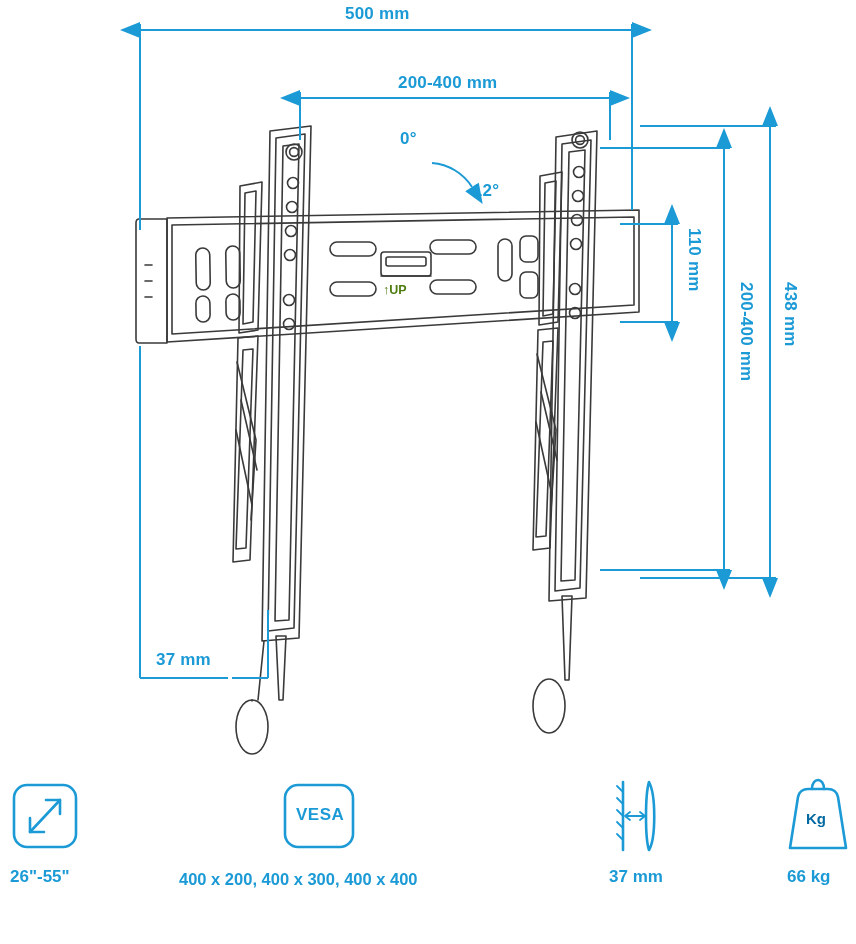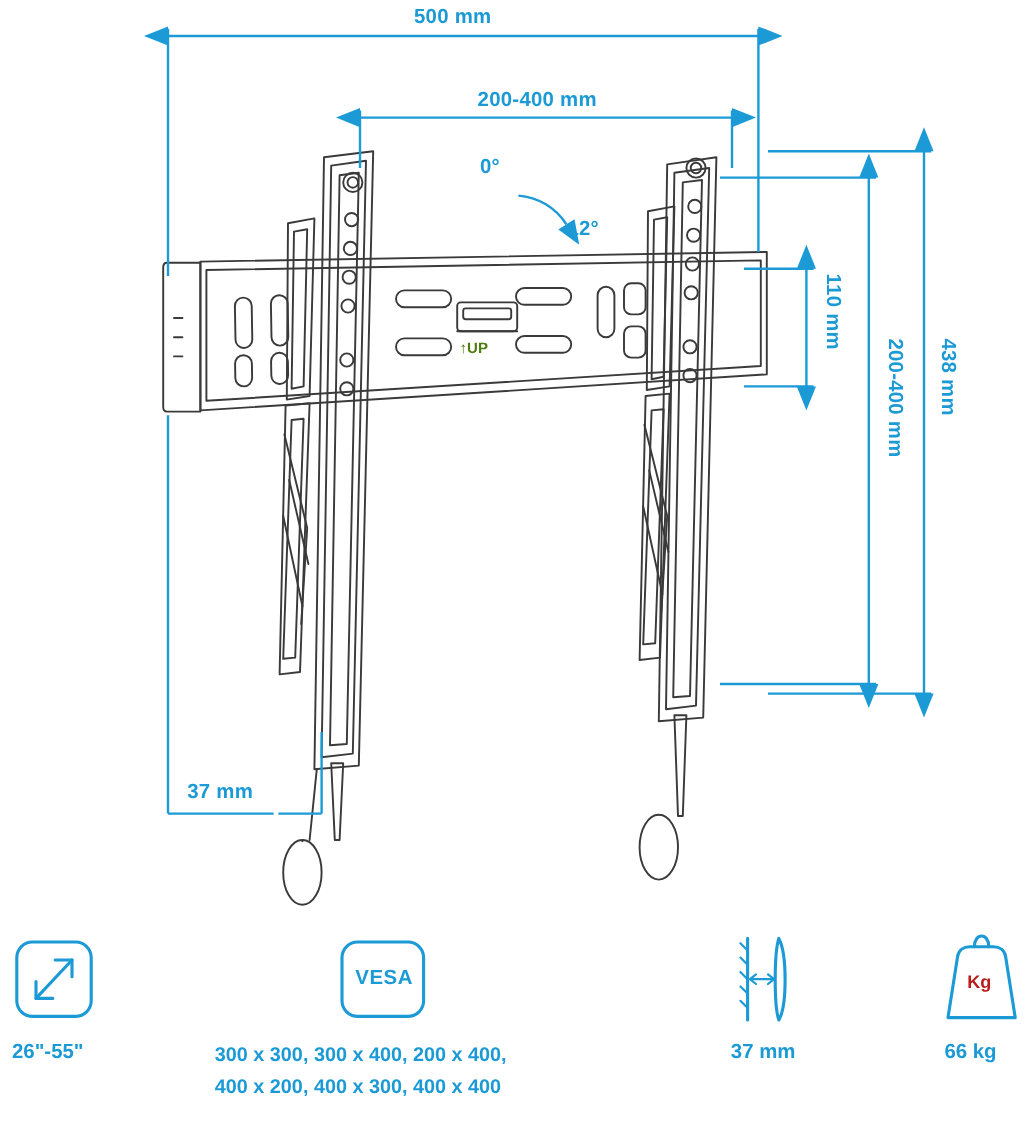--- a/index.html
+++ b/index.html
@@ -43,21 +43,21 @@
     position:absolute;
     font-weight:bold;
     font-size:17px;
     color:#1b9ad6;
     letter-spacing:0.5px;
   }
   .kgtext{
     position:absolute;
     font-weight:bold;
     font-size:15px;
-    color:#b91c1c;
+    color:#0369a1;
   }
   .uplabel{
     position:absolute;
     font-weight:bold;
     font-size:12.5px;
     color:#4d7c0f;
     white-space:nowrap;
   }
 </style>
 </head>
@@ -226,19 +226,18 @@
       <path d="M790,848 L798,797 C799,792 803,789 808,789 L828,789 C833,789 837,792 838,797 L846,848 Z"></path>
       <path d="M812,789 C812,783 815,780 818,780 C821,780 824,783 824,789"></path>
     </g>
   </svg>
 
   <div class="vesatext" style="left:296px;top:805px;">VESA</div>
   <div class="kgtext" style="left:806px;top:810px;">Kg</div>
 
   <div class="footlabel" style="left:10px;top:867px;">26"-55"</div>
   <div class="veslist" style="left:179px;top:866px;">
-    <div>300 x 300, 300 x 400, 200 x 400,</div>
     <div>400 x 200, 400 x 300, 400 x 400</div>
   </div>
   <div class="footlabel" style="left:609px;top:867px;">37 mm</div>
   <div class="footlabel" style="left:787px;top:867px;">66 kg</div>
 
 </div>
 
 </body></html>

